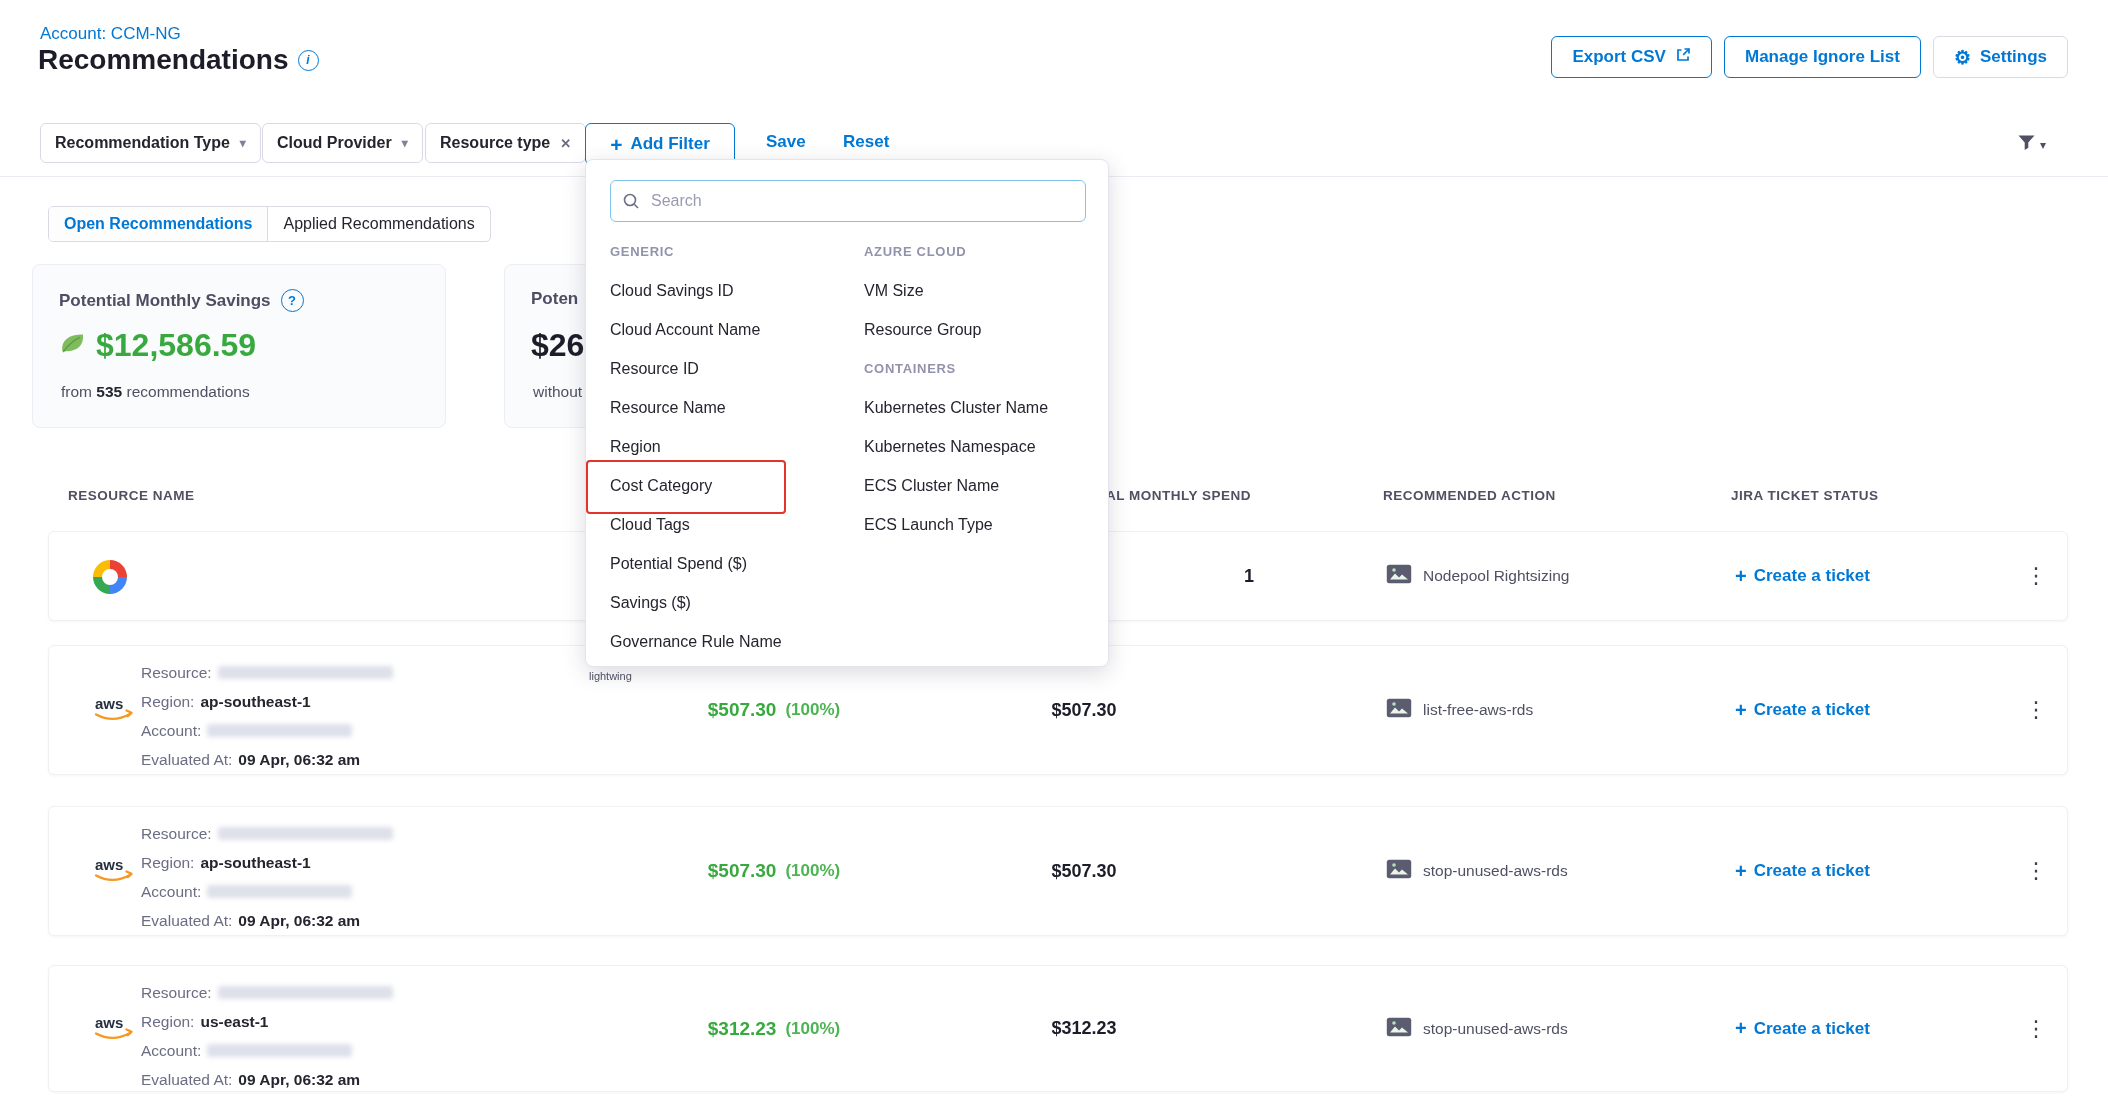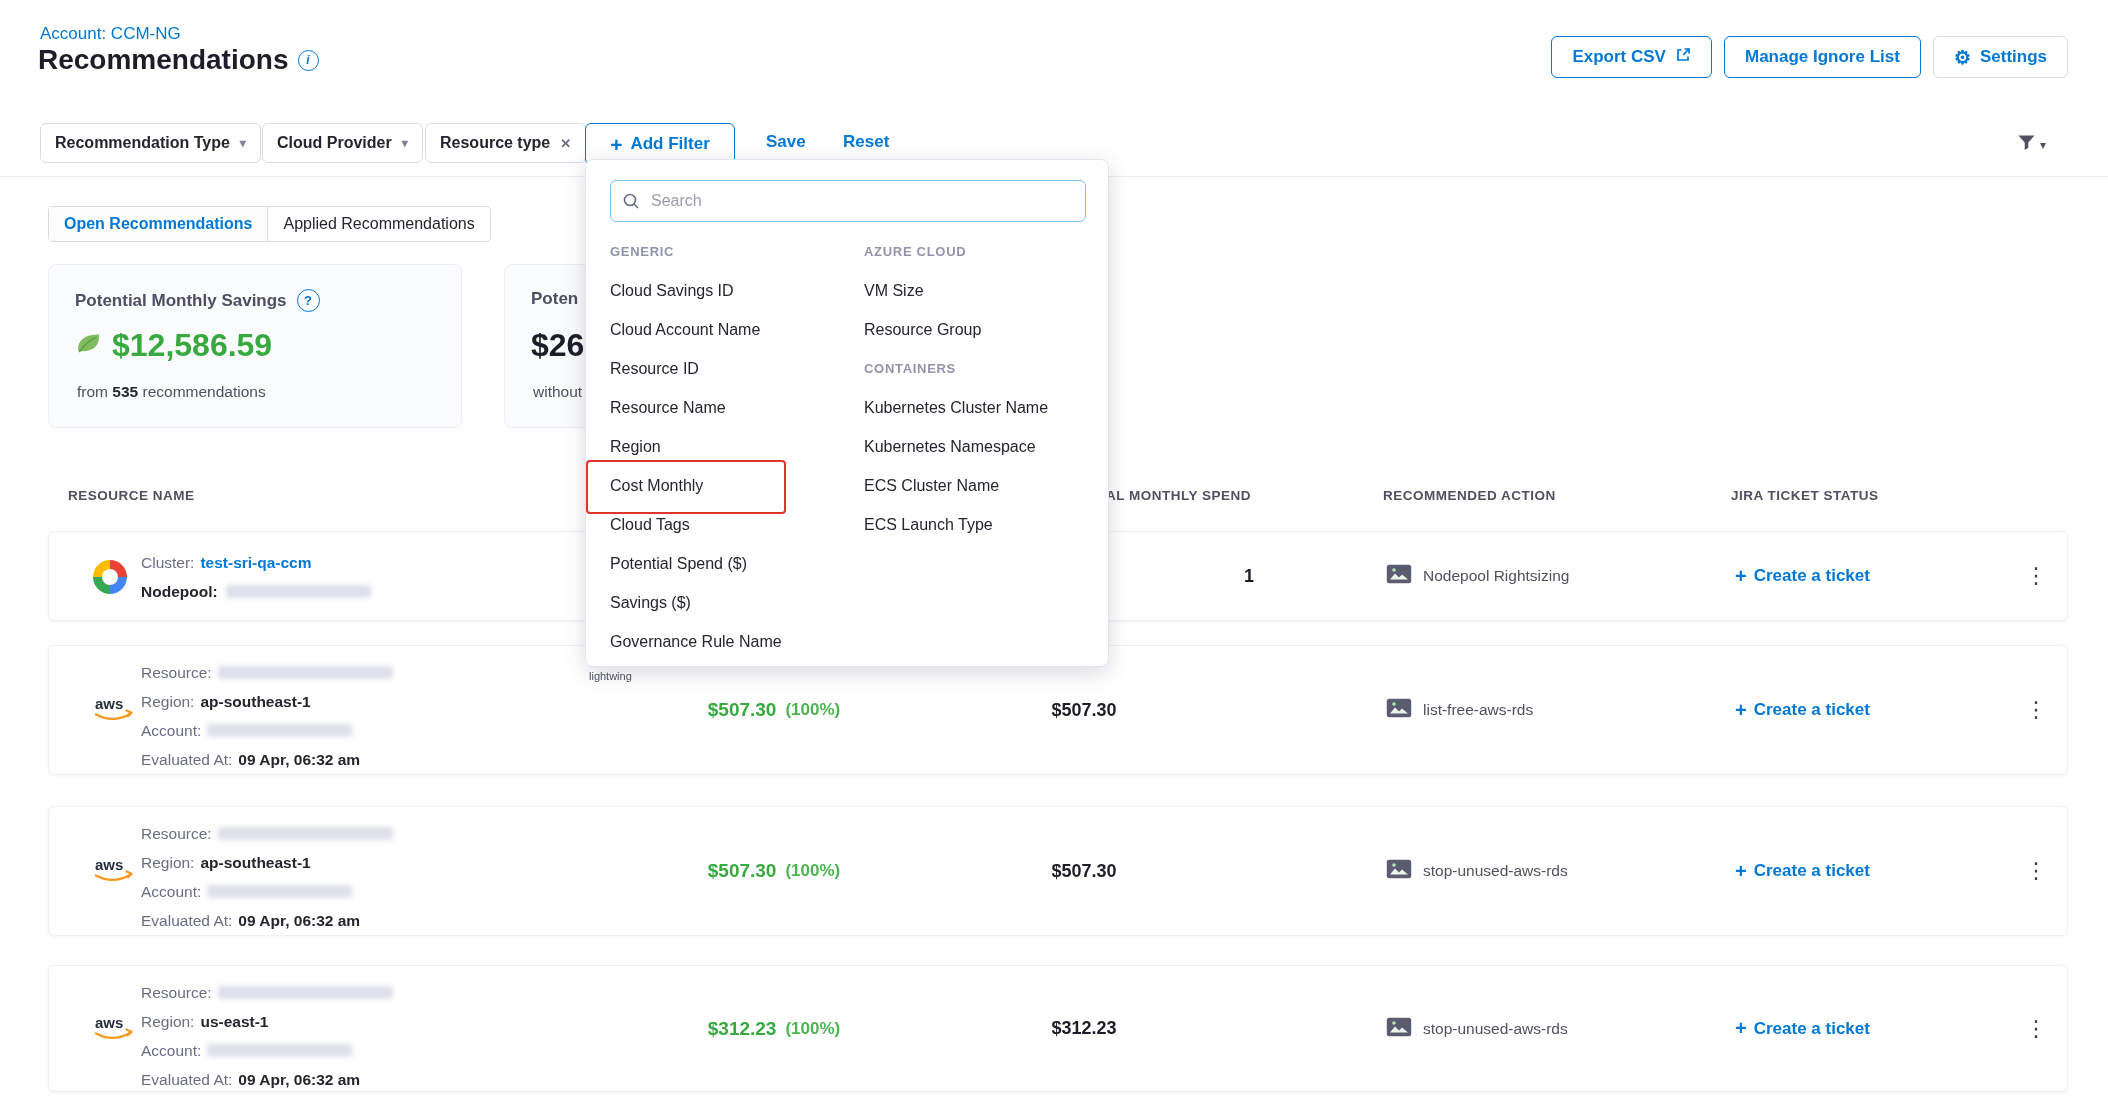--- a/index.html
+++ b/index.html
@@ -158,21 +158,21 @@
       <span class="chev">▾</span>
     </div>
   </div>
 
   <div class="tab-control">
     <div class="tab-seg tab-active">Open Recommendations</div>
     <div class="tab-seg tab-inactive">Applied Recommendations</div>
   </div>
 
   <div>
-    <div class="card" style="left:48px;">
+    <div class="card" style="left:32px;">
       <div class="card-title-row">
         <span class="card-title">Potential Monthly Savings</span>
         <span class="q-circle">?</span>
       </div>
       <div class="amount-row">
         <span>
           <svg width="27" height="25" viewBox="0 0 27 25">
               <path d="M3.2 20C2 9 10.5 3.4 24 3.6 25 15.8 16.8 21.6 3.2 20Z" fill="#7fbc5e"></path>
               <path d="M4.2 21C9 14 14.5 9.6 20.8 6.4" stroke="#5a9e43" stroke-width="1.4" fill="none"></path>
             </svg>
@@ -198,30 +198,20 @@
   </div>
 
   <div>
     <span class="col-head" style="left:68px;">RESOURCE NAME</span>
     <span class="col-head" style="left:1044px;">POTENTIAL MONTHLY SPEND</span>
     <span class="col-head" style="left:1383px;">RECOMMENDED ACTION</span>
     <span class="col-head" style="left:1731px;">JIRA TICKET STATUS</span>
 
     <div class="row" style="top:531px;height:90px;">
       <div class="gcp-icon"></div>
-      <div class="r-lines" style="top:16px;">
-        <div class="r-line">
-          <span class="lbl">Cluster:</span>
-          <span class="link-val">test-sri-qa-ccm</span>
-        </div>
-        <div class="r-line">
-          <span class="val" style="margin-right:8px;">Nodepool:</span>
-          <span class="redact sm"></span>
-        </div>
-      </div>
       <div class="spend-frag">1</div>
       <div class="action-cell">
         <span>
           <svg width="26" height="20" viewBox="0 0 26 20">
               <rect x="0.8" y="0.8" width="24.4" height="18.4" rx="2.5" fill="#5b5c70"></rect>
               <path d="M4 15.5l5-6 4 4 3-3 6 5Z" fill="#eaf4ea"></path>
               <circle cx="8" cy="6" r="1.8" fill="#b5e3b5"></circle>
             </svg>
         </span>
         <span>Nodepool Rightsizing</span>
@@ -390,21 +380,21 @@
       <input class="dd-search" type="text" placeholder="Search" style="">
     </div>
 
     <div class="dd-col dd-col-left">
       <div class="dd-slot dd-heading">GENERIC</div>
       <div class="dd-slot dd-item">Cloud Savings ID</div>
       <div class="dd-slot dd-item">Cloud Account Name</div>
       <div class="dd-slot dd-item">Resource ID</div>
       <div class="dd-slot dd-item">Resource Name</div>
       <div class="dd-slot dd-item">Region</div>
-      <div class="dd-slot dd-item">Cost Monthly</div>
+      <div class="dd-slot dd-item">Cost Category</div>
       <div class="dd-slot dd-item">Cloud Tags</div>
       <div class="dd-slot dd-item">Potential Spend ($)</div>
       <div class="dd-slot dd-item">Savings ($)</div>
       <div class="dd-slot dd-item">Governance Rule Name</div>
     </div>
 
     <div class="dd-col dd-col-right">
       <div class="dd-slot dd-heading">AZURE CLOUD</div>
       <div class="dd-slot dd-item">VM Size</div>
       <div class="dd-slot dd-item">Resource Group</div>

